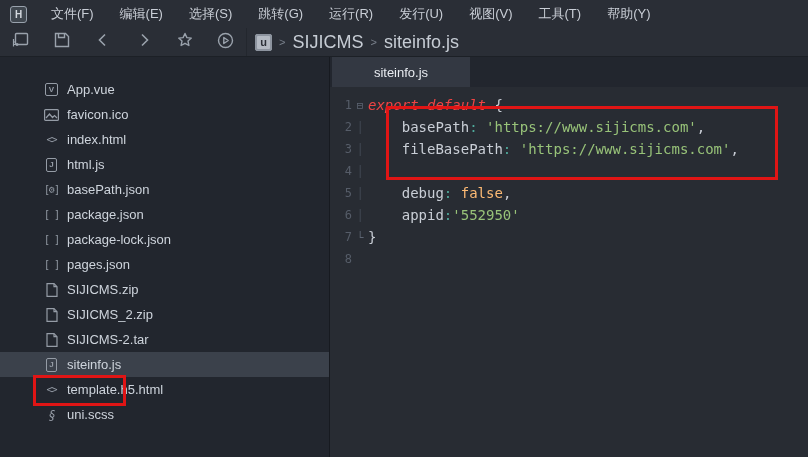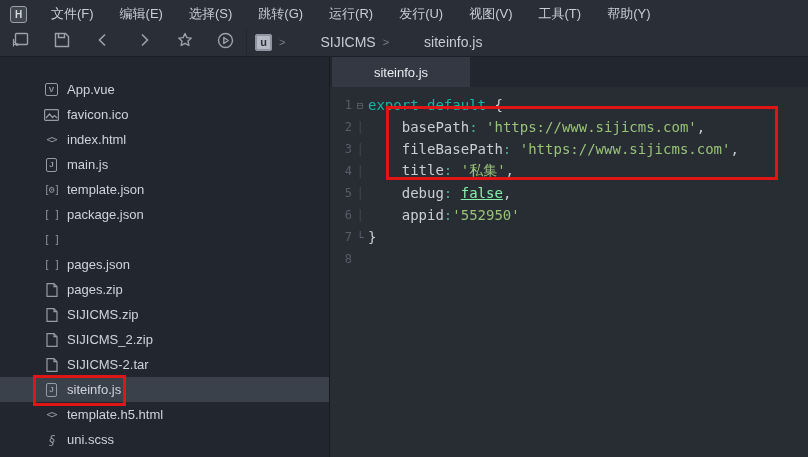--- a/index.html
+++ b/index.html
@@ -20,21 +20,21 @@
   
   .toolbar { height:29px; background:#2a2e36; display:flex; align-items:stretch; border-bottom:1px solid #1c2026; }
   .tbtn { width:41px; display:flex; align-items:center; justify-content:center; }
   .tbtn svg { stroke:#9aa2ac; fill:none; stroke-width:1.4; }
   .breadcrumb { flex:1; display:flex; align-items:center; border-left:1px solid #23272e; padding-left:8px; gap:7px; }
   .uicon {
     width:17px; height:17px; border-radius:3px; background:#b4bac3;
     box-shadow: inset 0 0 0 2px #8d949f; display:flex; align-items:center; justify-content:center;
     font-size:11px; font-weight:bold; color:#2c3038;
   }
-  .crumb { font-size:14px; color:#c6ccd4;margin-left:28px; }
+  .crumb { font-size:18px; color:#c6ccd4; }
   .crumb-sep { font-size:11px; color:#79818c; }
   
   .main { display:flex; height:400px; }
   
   .sidebar { width:330px; background:#22262e; border-right:1px solid #171a20; padding-top:20px; position:relative; }
   .frow { height:25px; display:flex; align-items:center; padding-left:43px; font-size:13px; color:#ced4dc; cursor:default; }
   .frow.selected { background:#3b414b; }
   .ficon { width:17px; margin-right:7px; display:flex; align-items:center; justify-content:center; color:#959ca6; flex:0 0 17px; }
   .fi-box { width:13px; height:13px; border:1px solid #959ca6; border-radius:2px; font-size:8px; font-weight:bold;
             display:flex; align-items:center; justify-content:center; }
@@ -47,24 +47,24 @@
   .editor { flex:1; background:#282c33; position:relative; }
   .tabbar { height:30px; background:#22262e; display:flex; }
   .tab { width:138px; margin-left:2px; background:#333842; color:#e8ebf0; font-size:13px;
          display:flex; align-items:center; justify-content:center; }
   .code { padding-top:7px; font-family:"DejaVu Sans Mono",monospace; font-size:14px; }
   .cline { height:22px; display:flex; align-items:center; }
   .lnum { width:22px; text-align:right; color:#565d69; font-size:12px; flex:0 0 22px; }
   .fold { width:16px; text-align:center; color:#5d6573; font-size:11px; flex:0 0 16px; font-family:"DejaVu Sans Mono",monospace; }
   .fold.bar { color:#454c57; }
   .ctext { white-space:pre; }
-  .tok-kw   { color:#14b8a6; }
+  .tok-kw   { color:#ef4444;font-style:italic; }
   .tok-pl   { color:#c9ced6; }
   .tok-str  { color:#98c379; }
-  .tok-bool { color:#86efac;text-decoration:underline; }
+  .tok-bool { color:#fdba74; }
   .tok-colon{ color:#4fa99b; }
   
   .ann { position:absolute; border:3px solid #e01515; pointer-events:none; }
   .ann-sidebar { left:33px; top:375px; width:93px; height:31px; }
   .ann-editor  { left:386px; top:106px; width:392px; height:74px; }
 </style>
 </head>
 <body>
 
 <div class="app">
@@ -160,53 +160,45 @@
         <div class="frow">
           <span class="ficon">
             <span class="fi-txt">&lt;&gt;</span>
           </span>
           <span>index.html</span>
         </div>
         <div class="frow">
           <span class="ficon">
             <span class="fi-doc">J</span>
           </span>
-          <span>main.js</span>
+          <span>html.js</span>
         </div>
         <div class="frow">
           <span class="ficon">
             <span class="fi-txt">[⚙]</span>
           </span>
-          <span>template.json</span>
+          <span>basePath.json</span>
         </div>
         <div class="frow">
           <span class="ficon">
             <span class="fi-txt">[&nbsp;]</span>
           </span>
           <span>package.json</span>
         </div>
         <div class="frow">
           <span class="ficon">
             <span class="fi-txt">[&nbsp;]</span>
           </span>
+          <span>package-lock.json</span>
         </div>
         <div class="frow">
           <span class="ficon">
             <span class="fi-txt">[&nbsp;]</span>
           </span>
           <span>pages.json</span>
-        </div>
-        <div class="frow">
-          <span class="ficon">
-            <svg width="12" height="14" viewBox="0 0 12 14">
-              <path d="M1 0.7 h7 l3 3 v9.6 h-10 z"></path>
-              <path d="M8 0.7 v3 h3"></path>
-            </svg>
-          </span>
-          <span>pages.zip</span>
         </div>
         <div class="frow">
           <span class="ficon">
             <svg width="12" height="14" viewBox="0 0 12 14">
               <path d="M1 0.7 h7 l3 3 v9.6 h-10 z"></path>
               <path d="M8 0.7 v3 h3"></path>
             </svg>
           </span>
           <span>SIJICMS.zip</span>
         </div>
@@ -263,21 +255,20 @@
             <span class="ctext"><span class="tok-pl">    basePath</span><span class="tok-colon">:</span><span class="tok-pl"> </span><span class="tok-str">'https://www.sijicms.com'</span><span class="tok-pl">,</span></span>
           </div>
           <div class="cline">
             <span class="lnum">3</span>
             <span class="fold bar">│</span>
             <span class="ctext"><span class="tok-pl">    fileBasePath</span><span class="tok-colon">:</span><span class="tok-pl"> </span><span class="tok-str">'https://www.sijicms.com'</span><span class="tok-pl">,</span></span>
           </div>
           <div class="cline">
             <span class="lnum">4</span>
             <span class="fold bar">│</span>
-            <span class="ctext"><span class="tok-pl">    title</span><span class="tok-colon">:</span><span class="tok-pl"> </span><span class="tok-str">'私集'</span><span class="tok-pl">,</span></span>
           </div>
           <div class="cline">
             <span class="lnum">5</span>
             <span class="fold bar">│</span>
             <span class="ctext"><span class="tok-pl">    debug</span><span class="tok-colon">:</span><span class="tok-pl"> </span><span class="tok-bool">false</span><span class="tok-pl">,</span></span>
           </div>
           <div class="cline">
             <span class="lnum">6</span>
             <span class="fold bar">│</span>
             <span class="ctext"><span class="tok-pl">    appid</span><span class="tok-colon">:</span><span class="tok-str">'552950'</span></span>

